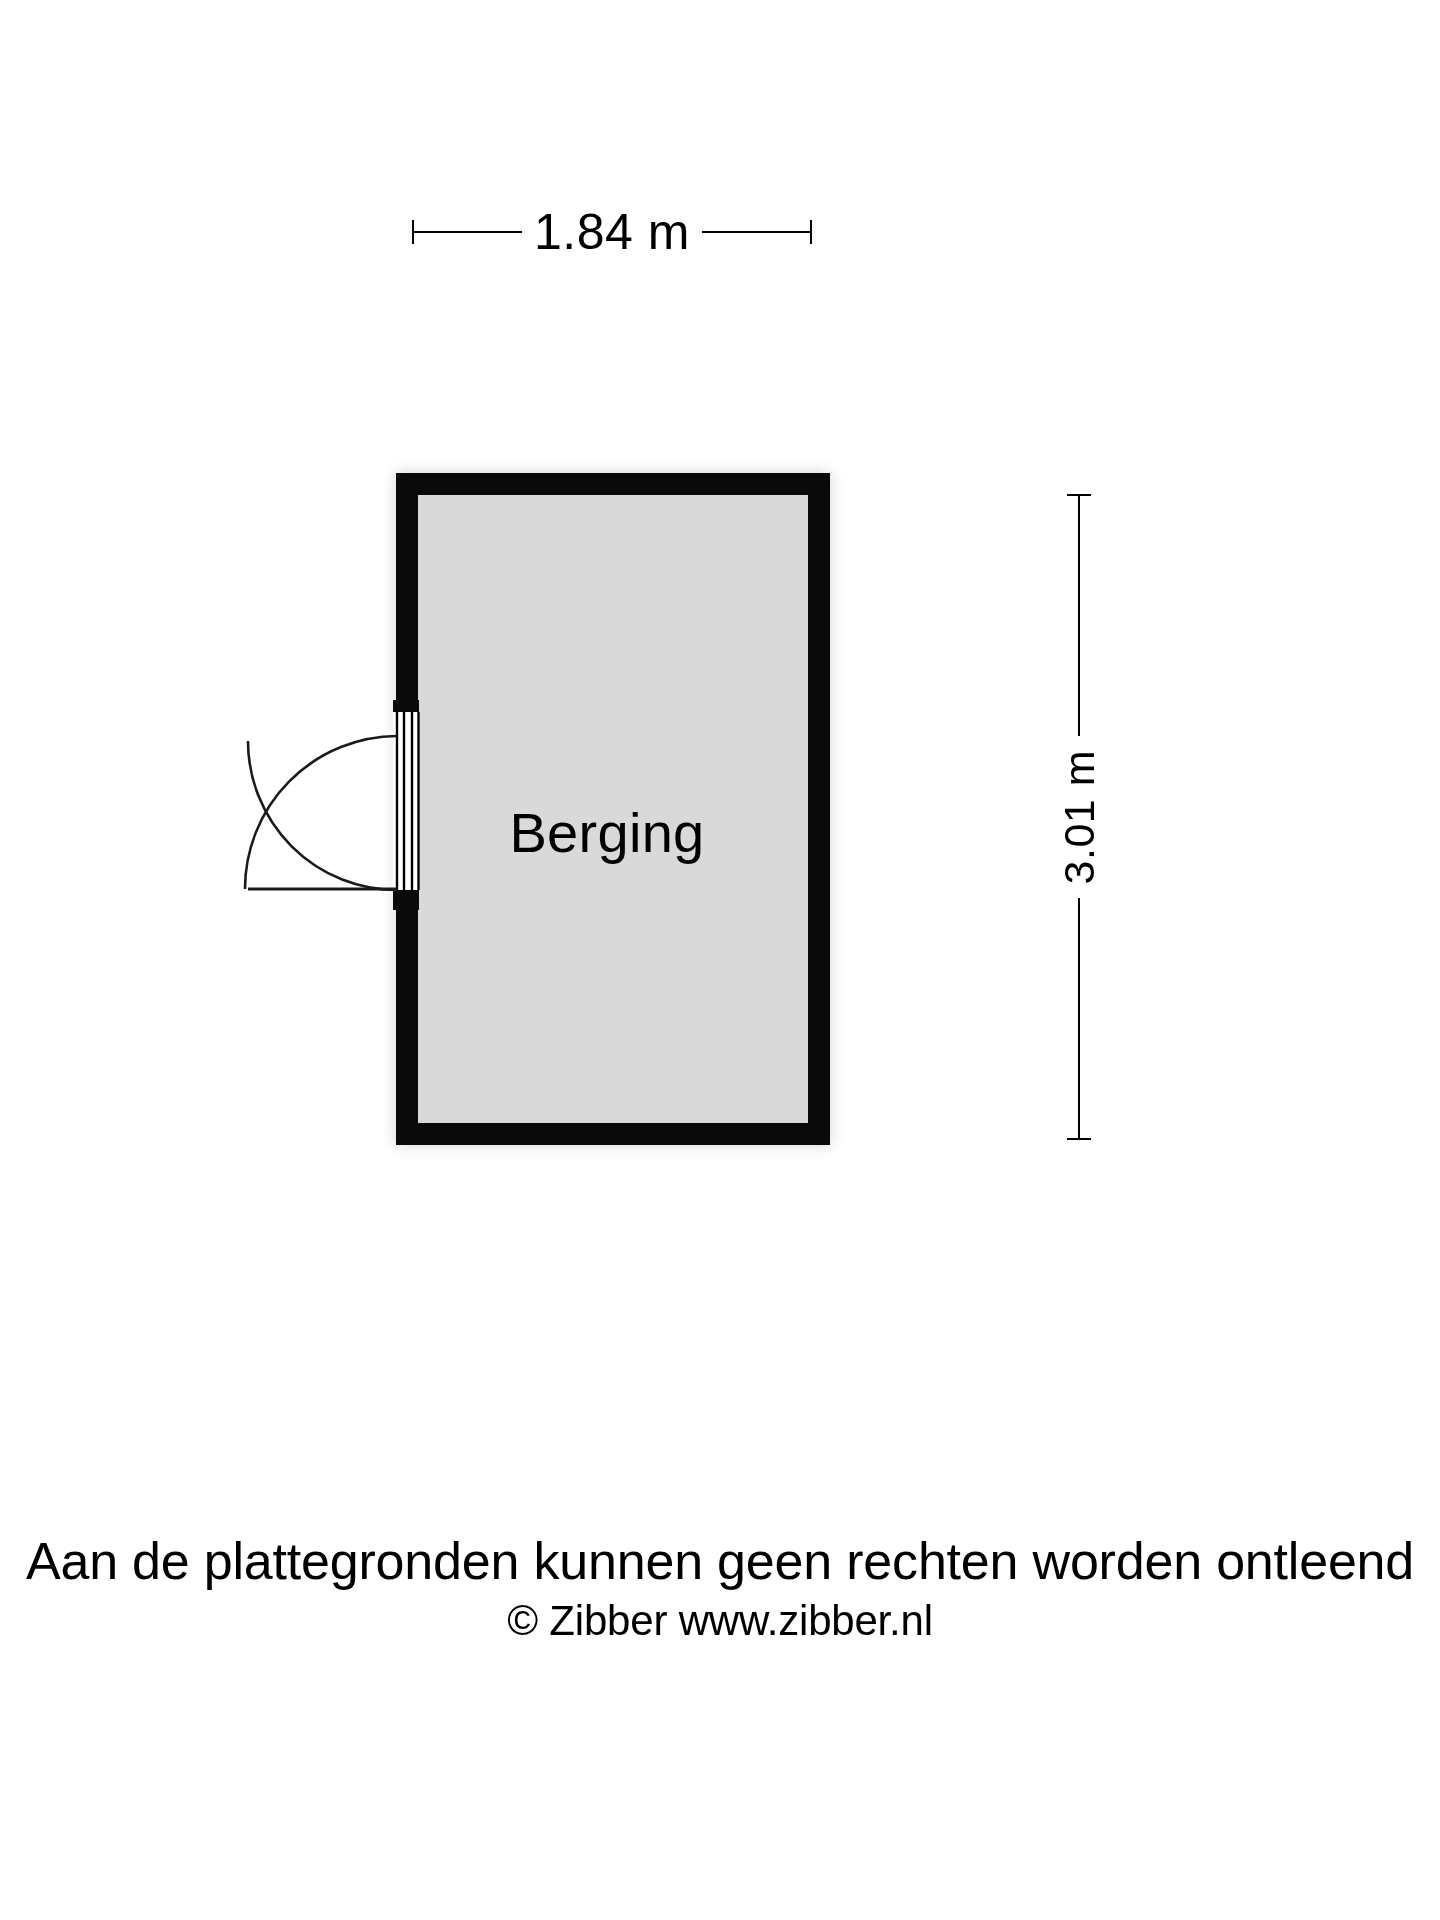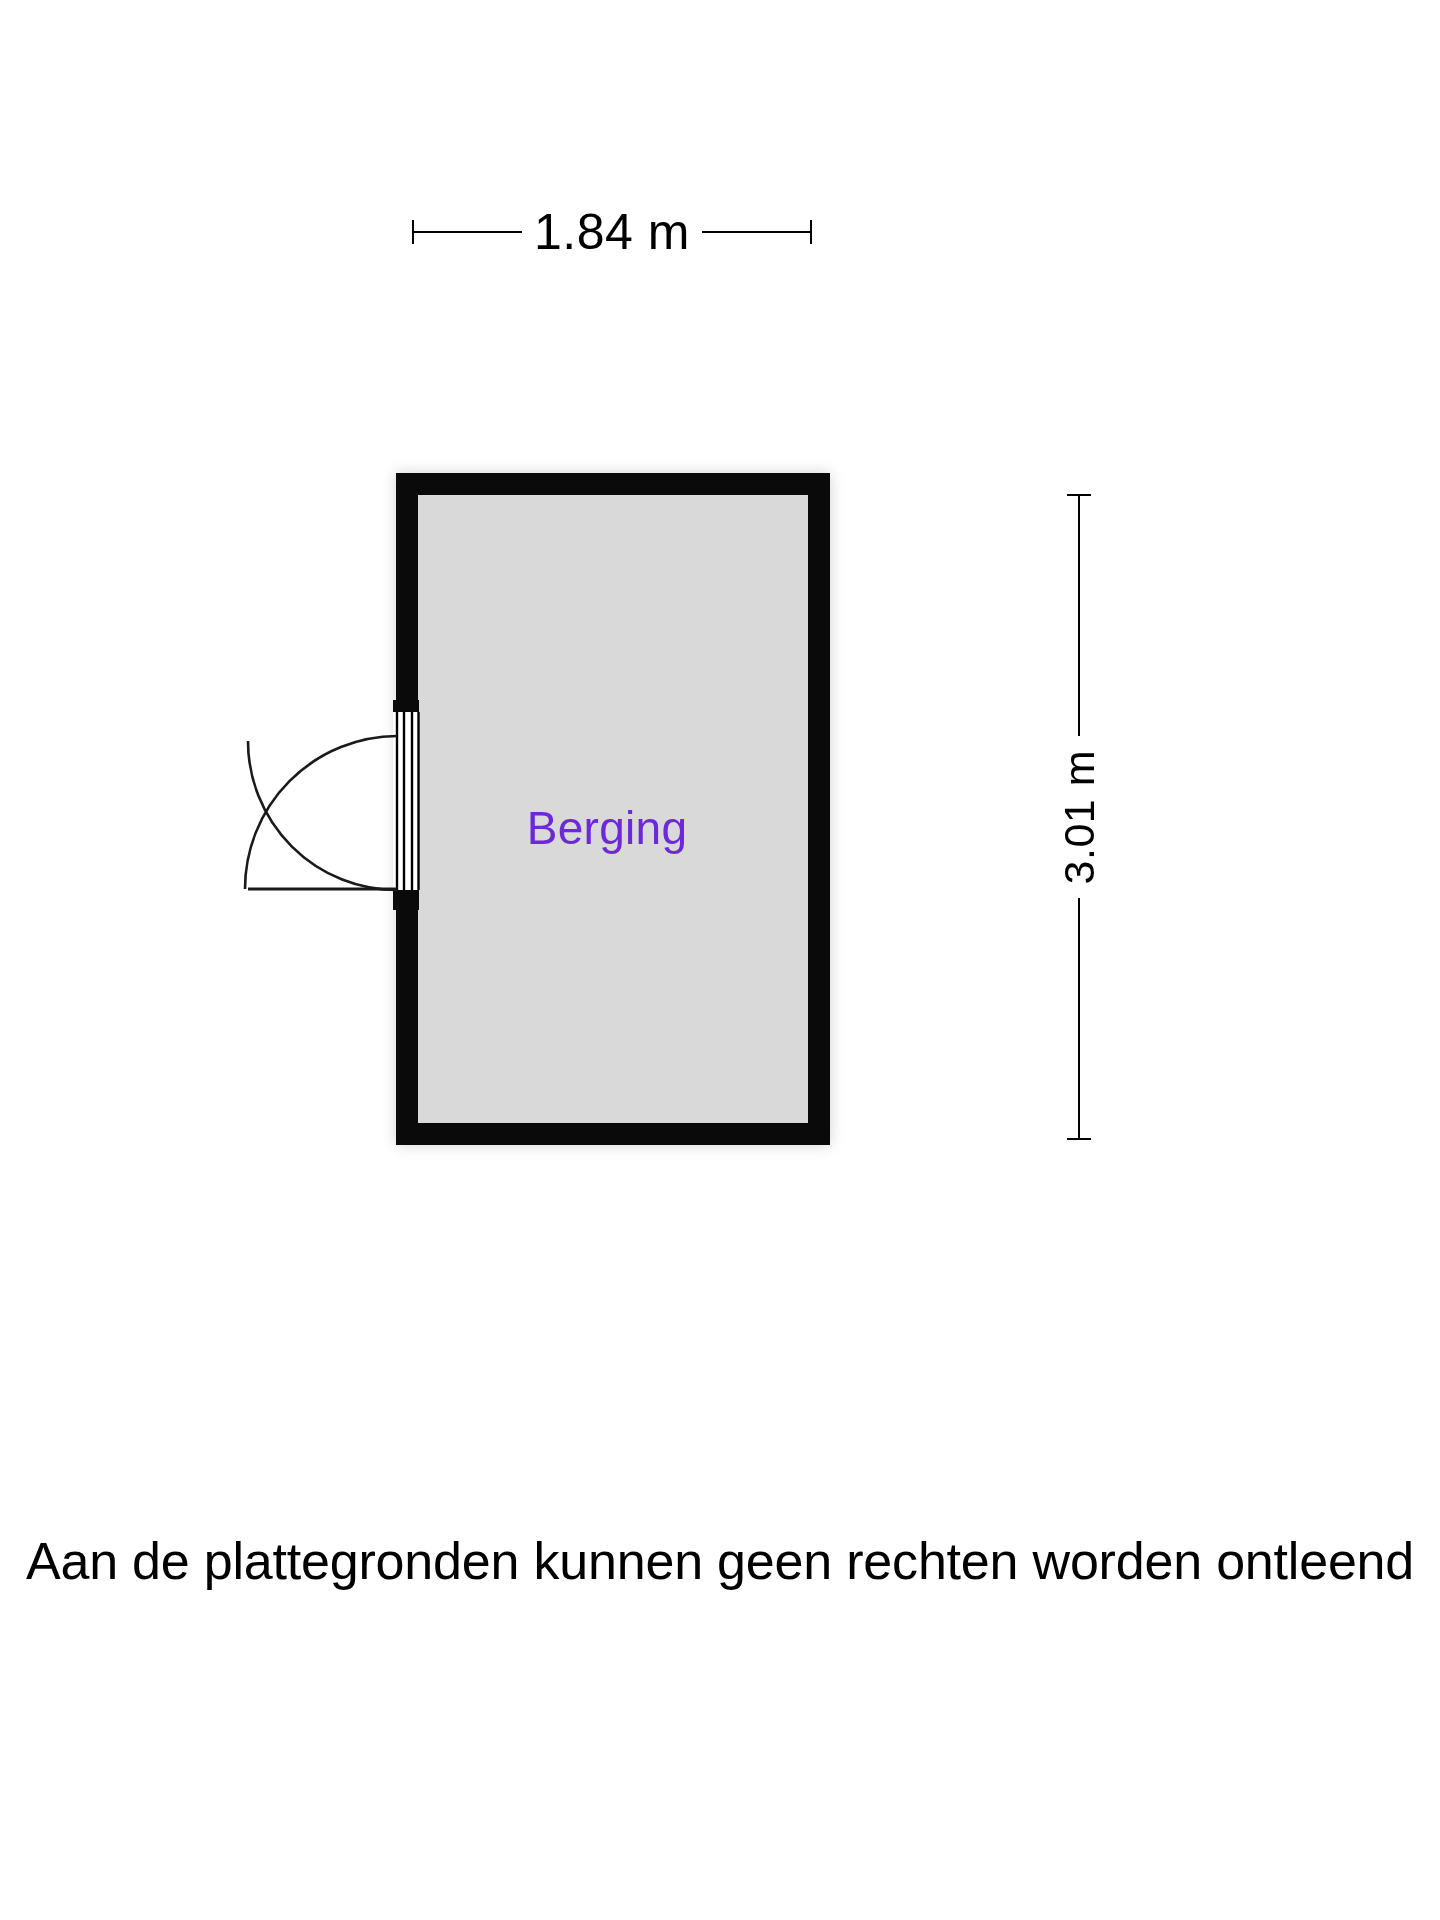--- a/index.html
+++ b/index.html
@@ -101,24 +101,24 @@
     border: 22px solid #0a0a0a;
     background: #d9d9d9;
     box-shadow: 0 0 14px rgba(0,0,0,0.18);
   }
   .room-label {
     position: absolute;
     left: 0;
     right: 12px;
     top: 310px;
     text-align: center;
-    font-size: 46px;
+    font-size: 56px;
     line-height: 1;
     letter-spacing: 0.3px;
-    color: #6d28d9;
+    color: #000000;
   }
 
   
   .door-group {
     position: absolute;
     left: 240px;
     top: 700px;
     width: 200px;
     height: 210px;
   }
@@ -184,15 +184,16 @@
 
     <path d="M 157 190 L 157 190 A 149 149 0 0 1 8 41" fill="none" stroke="#1a1a1a" stroke-width="2.6" transform="translate(0,0)"></path>
 
     <line x1="8" y1="189" x2="157" y2="189" stroke="#1a1a1a" stroke-width="3.2"></line>
 
     <path d="M 157 36 A 153 153 0 0 0 5 189" fill="none" stroke="#1a1a1a" stroke-width="2.6"></path>
   </svg>
 
   <div class="footer">
     <div class="footer-line-1">Aan de plattegronden kunnen geen rechten worden ontleend</div>
+    <div class="footer-line-2">© Zibber www.zibber.nl</div>
   </div>
 
 </div>
 
 </body></html>

